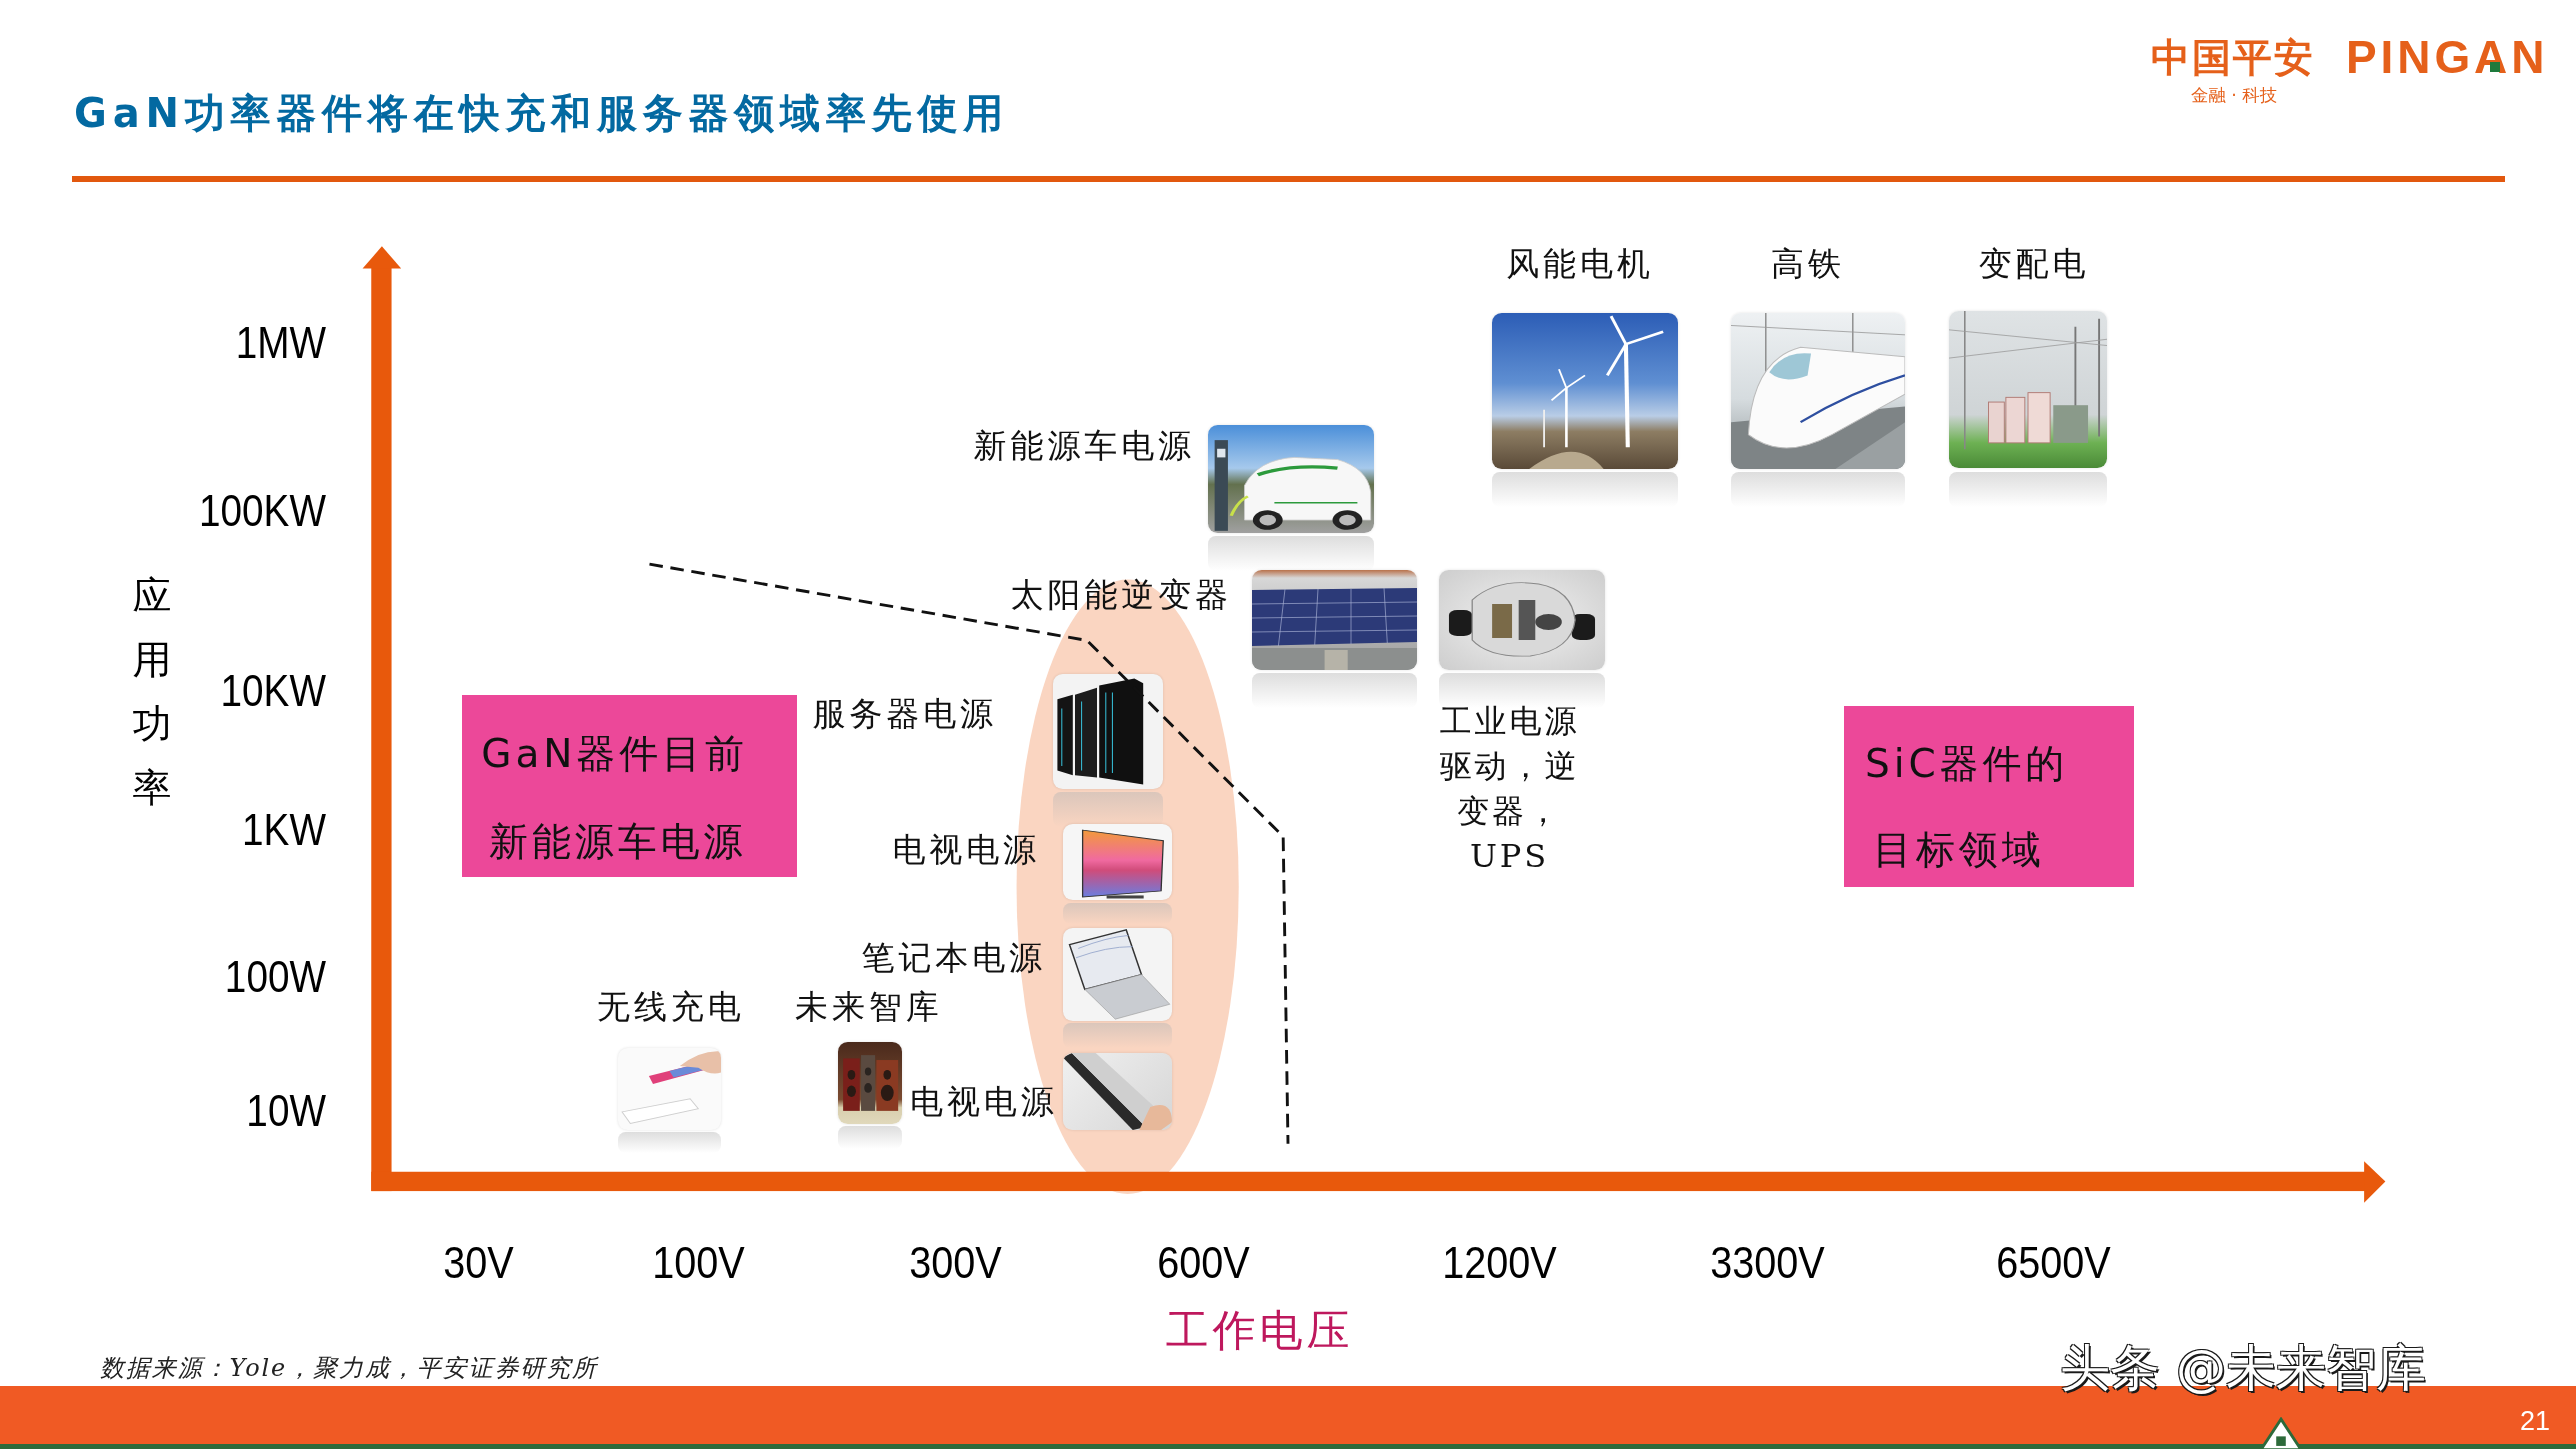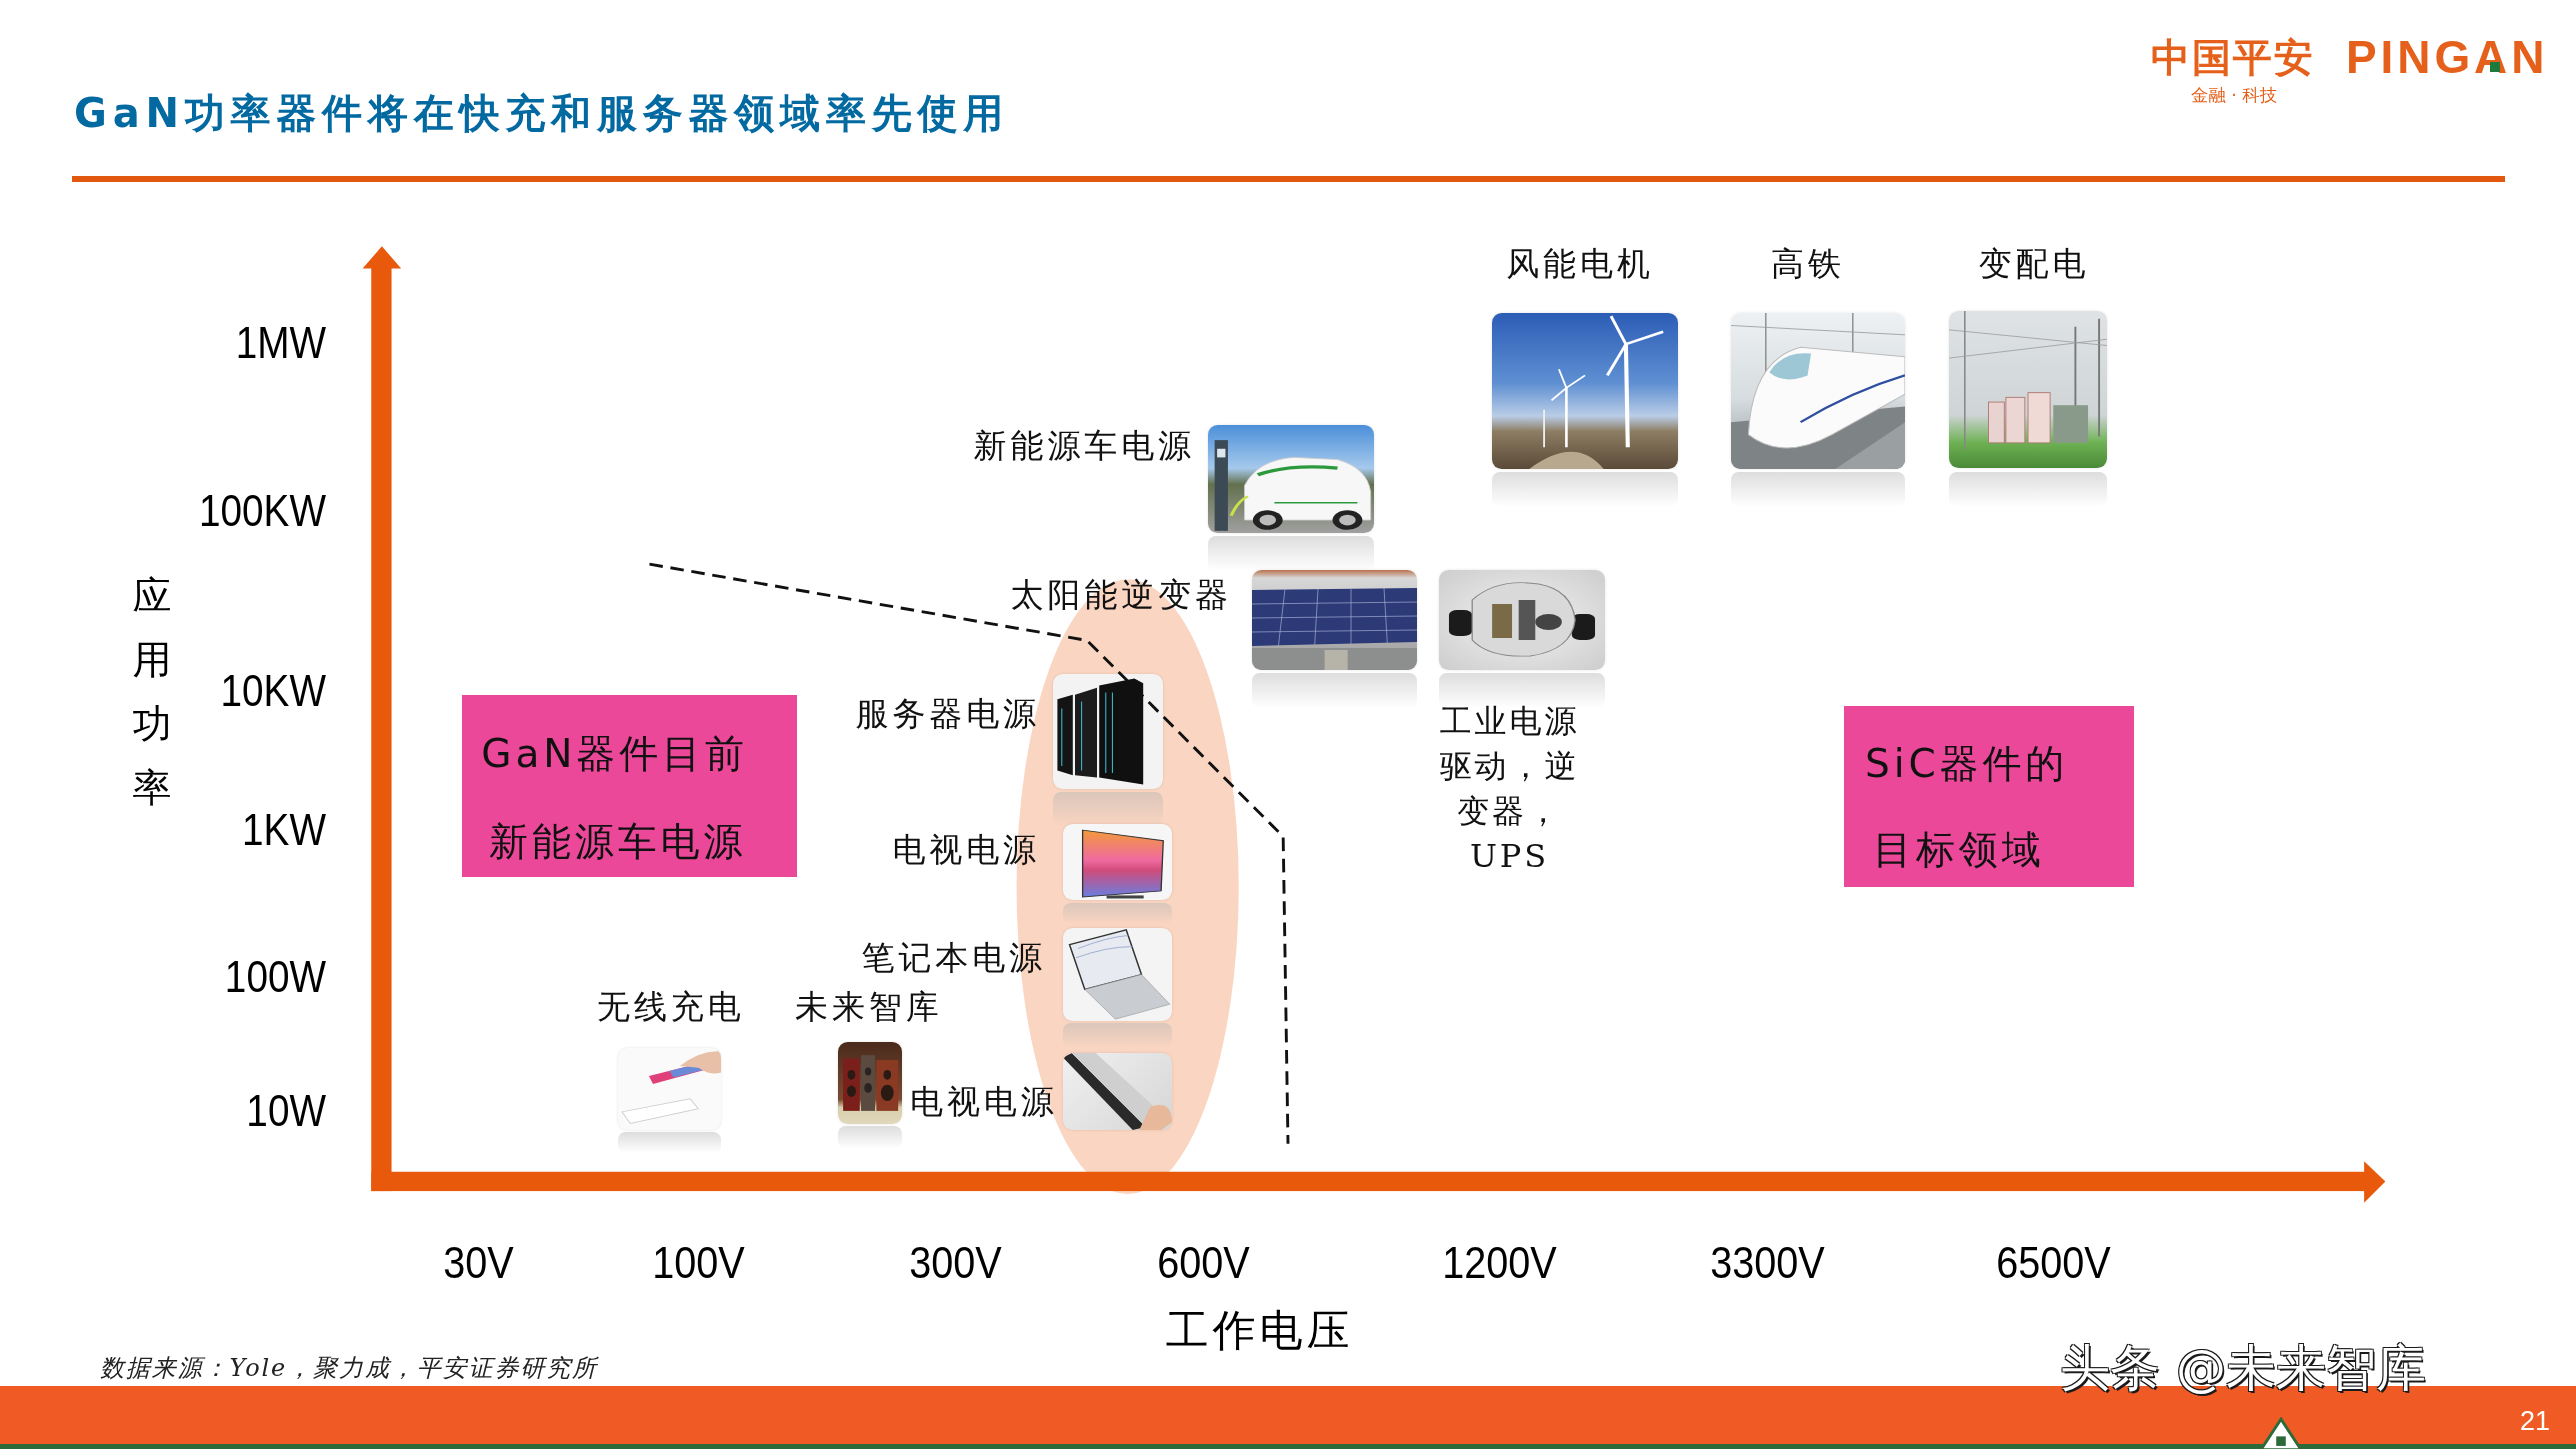--- a/index.html
+++ b/index.html
@@ -9,21 +9,21 @@
   .title { left:74px; top:75px; font-family:"DejaVu Sans", sans-serif; font-weight:bold; font-size:40px; line-height:77px; letter-spacing:5.8px; color:#0369a1; white-space:nowrap; }
   .title-rule { left:72px; top:176px; width:2433px; height:5.8px; background:#E2580E; }
   .logo-cn { left:2151px; top:35px; font-family:"DejaVu Sans", sans-serif; font-weight:bold; font-size:39px; line-height:46px; color:#E5601A; letter-spacing:1.9px; white-space:nowrap; }
   .logo-en { left:2346px; top:32px; font-family:"Liberation Sans", sans-serif; font-weight:bold; font-size:46px; line-height:50px; color:#E5601A; letter-spacing:3.9px; white-space:nowrap; }
   .logo-dot { left:2490px; top:62px; width:9.7px; height:9.7px; background:#1E7A3C; }
   .logo-tag { left:2191px; top:85px; font-family:"DejaVu Sans", sans-serif; font-size:17.4px; line-height:21px; color:#E5601A; white-space:nowrap; }
   
   .ytick { left:84px; width:242px; text-align:right; font-family:"Liberation Sans", sans-serif; font-size:44px; line-height:48px; color:#000; transform:scaleX(.88); transform-origin:right center; white-space:nowrap; }
   .xtick { width:193px; text-align:center; top:1239px; font-family:"Liberation Sans", sans-serif; font-size:44px; line-height:48px; color:#000; transform:scaleX(.9); white-space:nowrap; }
   .ytitle-char { left:129px; width:46px; text-align:center; font-family:"DejaVu Serif", serif; font-size:39px; line-height:46px; color:#000; }
-  .xtitle { left:1158px; top:1306px; width:203px; text-align:center; font-family:"DejaVu Serif", serif; font-size:43px; line-height:48px; letter-spacing:3.9px; color:#000000; white-space:nowrap; }
+  .xtitle { left:1158px; top:1306px; width:203px; text-align:center; font-family:"DejaVu Serif", serif; font-size:43px; line-height:48px; letter-spacing:3.9px; color:#be185d; white-space:nowrap; }
   
   .lbl { font-family:"DejaVu Serif", serif; font-size:33px; line-height:39px; letter-spacing:3.9px; color:#111; white-space:nowrap; }
   .lbl-center { width:290px; text-align:center; }
   .ind-block { left:1413px; top:699px; width:193px; text-align:center; }
   .ind-block div { font-family:"DejaVu Serif", serif; font-size:32px; line-height:45px; letter-spacing:2.9px; color:#111; white-space:nowrap; }
   
   .region { background:#ec4899; }
   .region-line { position:absolute; font-family:"DejaVu Sans", sans-serif; font-size:39px; line-height:46px; letter-spacing:3.9px; color:#111; white-space:nowrap; }
   
   .photo { position:absolute; border-radius:9.7px; overflow:hidden; box-shadow:0 0 2.9px rgba(0,0,0,.12); }
@@ -262,21 +262,21 @@
 <svg class="abs" style="left:0;top:0;" width="2576" height="1449" viewBox="0 0 2666 1500">
   <polyline points="672,584 1125,663 1328,866 1333,1184" fill="none" stroke="#111" stroke-width="3" stroke-dasharray="14 8"></polyline>
 </svg>
 
 <div class="abs lbl lbl-center" style="left:1435px;top:244px;">风能电机</div>
 <div class="abs lbl lbl-center" style="left:1663px;top:244px;">高铁</div>
 <div class="abs lbl lbl-center" style="left:1889px;top:244px;">变配电</div>
 
 <div class="abs lbl" style="right:1381px;top:426px;">新能源车电源</div>
 <div class="abs lbl" style="right:1344px;top:575px;">太阳能逆变器</div>
-<div class="abs lbl" style="right:1536px;top:694px;">服务器电源</div>
+<div class="abs lbl" style="right:1579px;top:694px;">服务器电源</div>
 <div class="abs lbl" style="right:1536px;top:830px;">电视电源</div>
 <div class="abs lbl" style="right:1530px;top:938px;">笔记本电源</div>
 <div class="abs lbl" style="left:597px;top:987px;">无线充电</div>
 <div class="abs lbl" style="left:795px;top:987px;">未来智库</div>
 <div class="abs lbl" style="left:910px;top:1082px;">电视电源</div>
 
 <div class="abs ind-block">
   <div>工业电源</div>
   <div>驱动，逆</div>
   <div>变器，</div>

